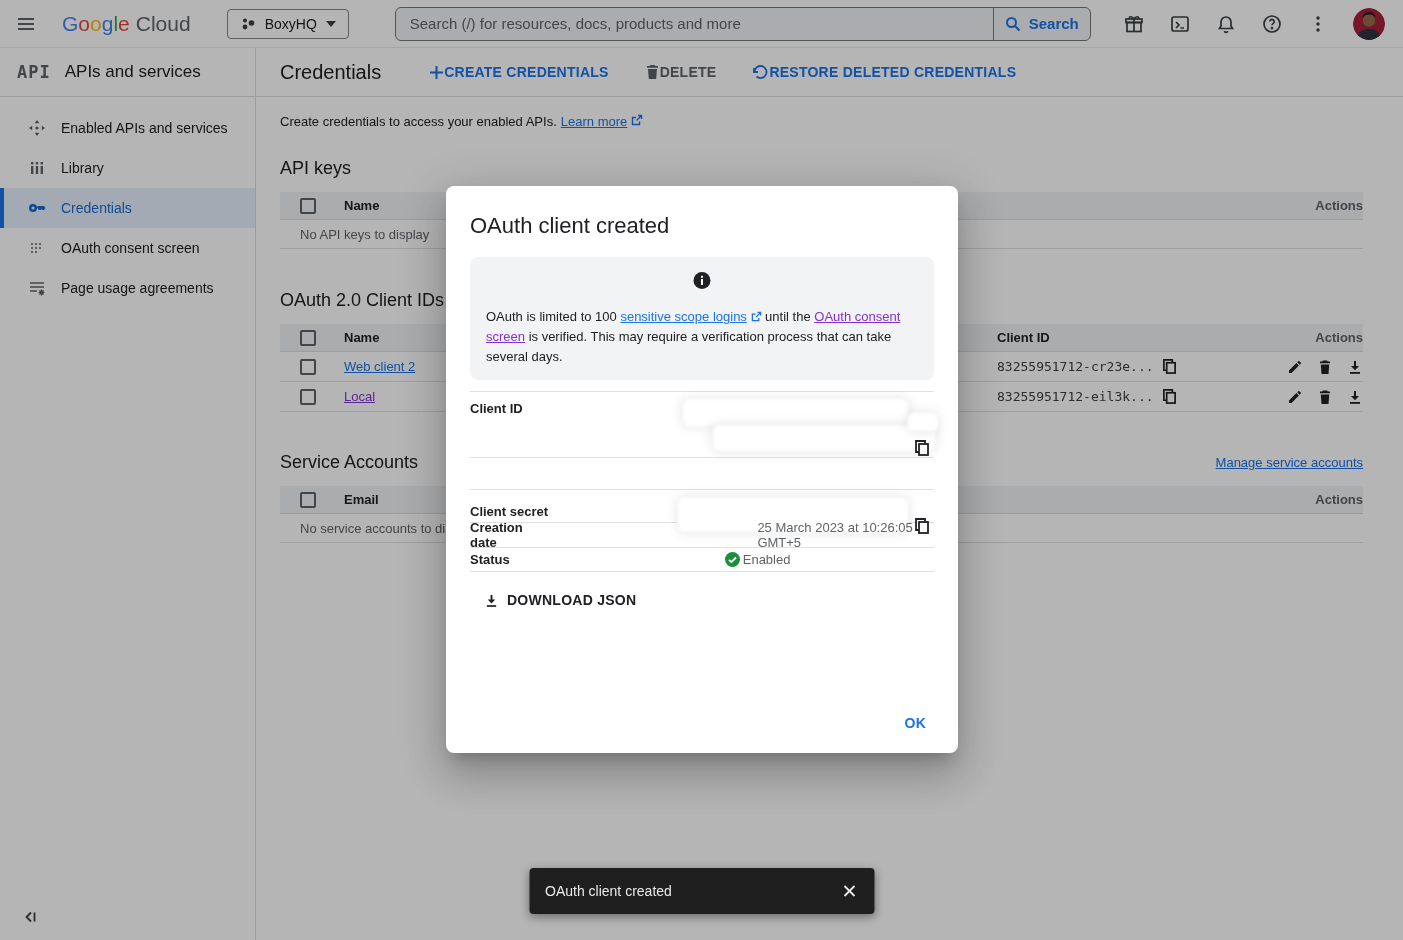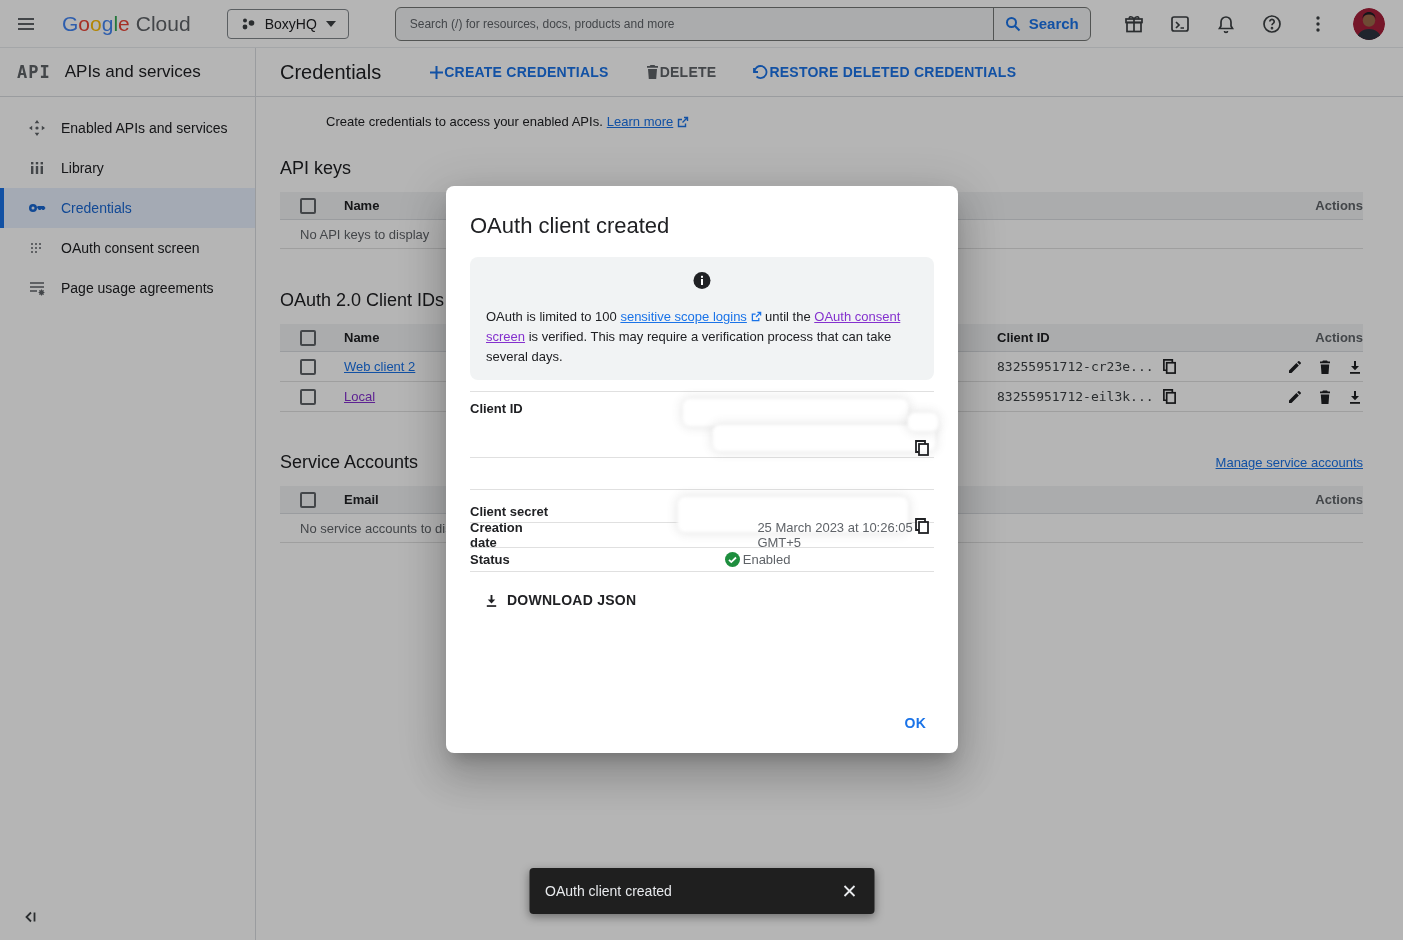--- a/index.html
+++ b/index.html
@@ -13,21 +13,21 @@
   .menu-btn { width:52px; height:48px; display:flex; align-items:center; justify-content:center; cursor:pointer; color:#5f6368; }
   .logo { display:flex; align-items:baseline; font-size:21px; margin-left:10px; white-space:nowrap; }
   .logo .l-g1{color:#4285F4}.logo .l-o1{color:#EA4335}.logo .l-o2{color:#FBBC05}
   .logo .l-g2{color:#4285F4}.logo .l-l{color:#34A853}.logo .l-e{color:#EA4335}
   .logo .l-cloud{color:#5f6368; margin-left:6px;}
   .project-btn { margin-left:36px; height:30px; border:1px solid #80868b; border-radius:4px;
     display:flex; align-items:center; gap:9px; padding:0 12px; font-size:14px; color:#202124; cursor:pointer; background:#fff; }
   .searchbox { margin-left:46px; width:696px; height:34px; border:1px solid #747775; border-radius:6px;
     background:#f1f3f4; display:flex; align-items:stretch; overflow:hidden; }
   .searchbox input { flex:1; border:none; outline:none; background:transparent; padding:0 14px;
-    font-size:12px; color:#0f766e; font-family:"Liberation Sans",sans-serif; }
+    font-size:15px; color:#0f766e; font-family:"Liberation Sans",sans-serif; }
   .searchbox input::placeholder { color:#5f6368; }
   .search-btn { width:97px; border-left:1px solid #747775; display:flex; align-items:center; justify-content:center;
     gap:8px; color:#1a73e8; font-size:15px; font-weight:bold; cursor:pointer; }
   .top-icons { margin-left:auto; display:flex; align-items:center; gap:24px; margin-right:18px; }
   .top-icon { width:22px; height:22px; color:#3c4043; cursor:pointer; display:flex; align-items:center; justify-content:center; }
   .avatar { width:32px; height:32px; border-radius:50%; overflow:hidden; cursor:pointer; }
 
   
   .sidebar { position:absolute; top:48px; left:0; width:256px; bottom:0; background:#fff;
     border-right:1px solid #dadce0; z-index:1; }
@@ -44,21 +44,21 @@
 
   
   .main { position:absolute; top:48px; left:256px; right:0; bottom:0; background:#fff; }
   .page-header { height:49px; display:flex; align-items:center; padding-left:24px; border-bottom:1px solid #dadce0; }
   .page-title { font-size:20px; color:#202124; }
   .tb-btn { display:flex; align-items:center; font-size:14px; font-weight:bold;
     letter-spacing:.25px; cursor:pointer; white-space:nowrap; }
   .tb-blue { color:#1a73e8; }
   .tb-gray { color:#5f6368; }
   .content { padding:0 40px 0 24px; }
-  .desc { margin-top:17px; font-size:13px; color:#202124; display:flex; align-items:center; gap:4px;margin-left:46px; }
+  .desc { margin-top:17px; font-size:13px; color:#202124; display:flex; align-items:flex-start; gap:4px; }
   a.link { color:#1a73e8; text-decoration:underline; cursor:pointer; }
   a.link-visited { color:#8430ce; text-decoration:underline; cursor:pointer; }
   .ext-icon { display:inline-block; vertical-align:-1px; color:inherit; }
 
   .section-h { font-size:18px; font-weight:400; color:#202124; }
   .h-apikeys { margin-top:29px; }
   .h-oauth { margin-top:41px; }
   .sa-row { margin-top:40px; display:flex; align-items:center; }
   .sa-row .manage { margin-left:auto; font-size:13px; }
 

